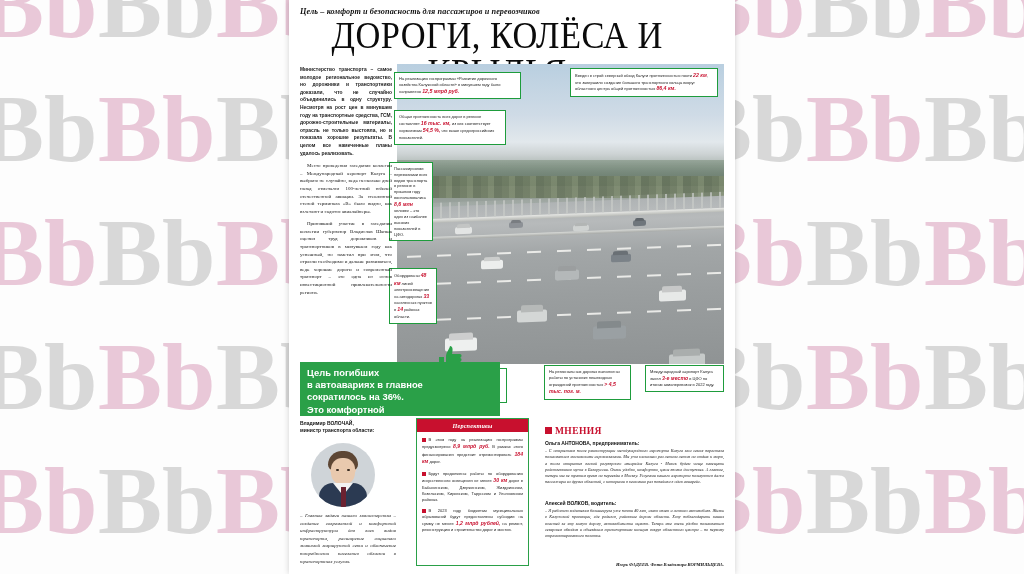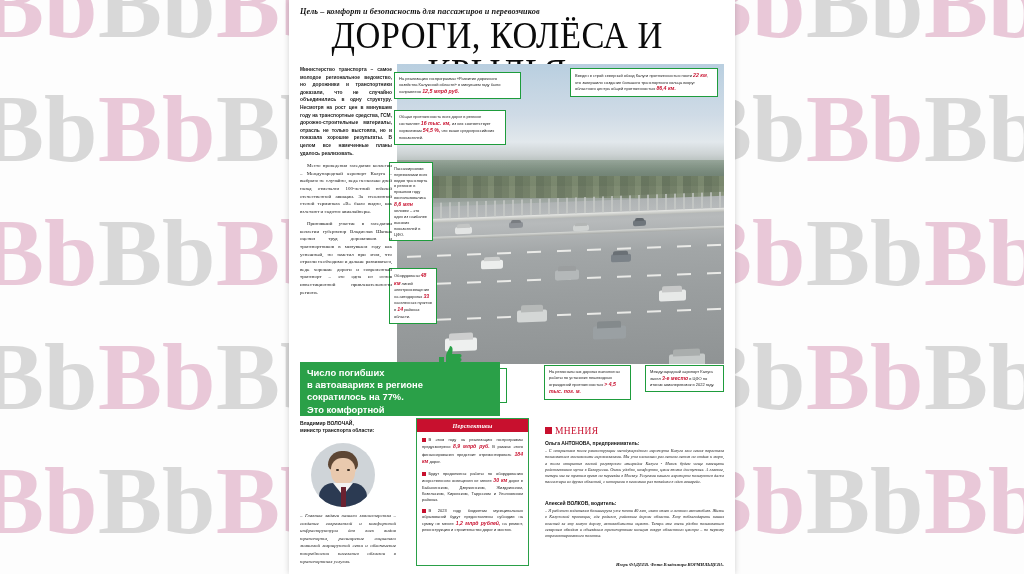--- a/index.html
+++ b/index.html
@@ -162,21 +162,21 @@
     font-family:"Liberation Serif", serif;font-weight:bold;font-style:italic;
     font-size:6.2px;line-height:13px;text-align:center;letter-spacing:.2px;
   }
   #persp-body{padding:5px 5px 0 5px;font-family:"Liberation Sans",sans-serif;font-size:4.0px;line-height:1.5;color:#1b1b1b;text-align:justify;}
   #persp-body p{margin:0 0 5px 0;}
   #persp-body b{color:#c8102e;font-size:5.1px;font-style:italic;}
   .bullet{display:inline-block;width:4px;height:4px;background:#c8102e;margin-right:2.5px;vertical-align:middle;}
   
   #mn-head{
     position:absolute;left:256px;top:426px;
-    font-family:"Liberation Serif", serif;font-weight:normal;
+    font-family:"Liberation Serif", serif;font-weight:bold;
     font-size:9.5px;color:#c8102e;letter-spacing:.4px;
   }
   #mn-head .sq{display:inline-block;width:7px;height:7px;background:#c8102e;margin-right:3px;}
   #op1{position:absolute;left:256px;top:440px;width:179px;}
   #op2{position:absolute;left:256px;top:500px;width:179px;}
   .op-name{
     font-family:"Liberation Sans", sans-serif;font-weight:bold;
     font-size:5.0px;color:#111;margin-bottom:2px;
   }
   .op-text{
@@ -308,23 +308,23 @@
   </div>
 
   <div id="hand">
     <svg width="26" height="30" viewBox="0 0 26 30" aria-hidden="true">
       <path d="M7 12 L7 29 L2 29 L2 12 Z" fill="#2aa048"></path>
       <path d="M9 12 C9 7 12 5 13 1 C16 1 16 5 15 9 L23 9 C25 9 25 12 23 13 C25 13 25 16 23 17 C25 17 25 20 23 21 C24 22 23 25 21 25 L11 25 C10 25 9 24 9 23 Z" fill="#2aa048"></path>
     </svg>
   </div>
 
   <div id="banner">
-    <div>Число погибших</div>
-    <div>в автоавариях в регионе</div>
-    <div>сократилось на 77%.</div>
+    <div>Цель погибших</div>
+    <div>в автоавариях в главное</div>
+    <div>сократилось на 36%.</div>
     <div>Это комфортной</div>
     <div>значение с 1962 года</div>
   </div>
 
   <div id="byline">
     <div>Владимир ВОЛОЧАЙ,</div>
     <div>министр транспорта области:</div>
   </div>
   <div id="portrait">
     <div class="shirt"></div>

